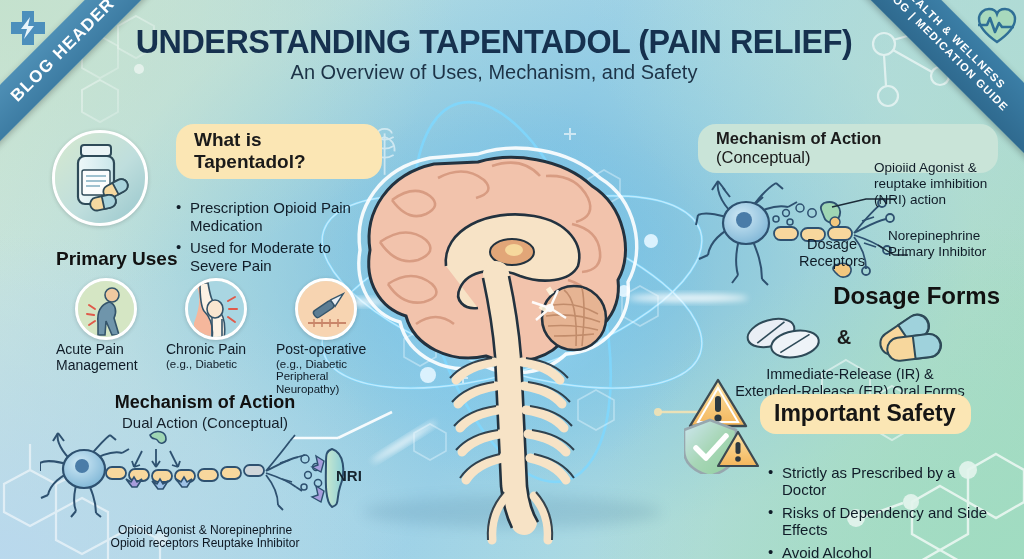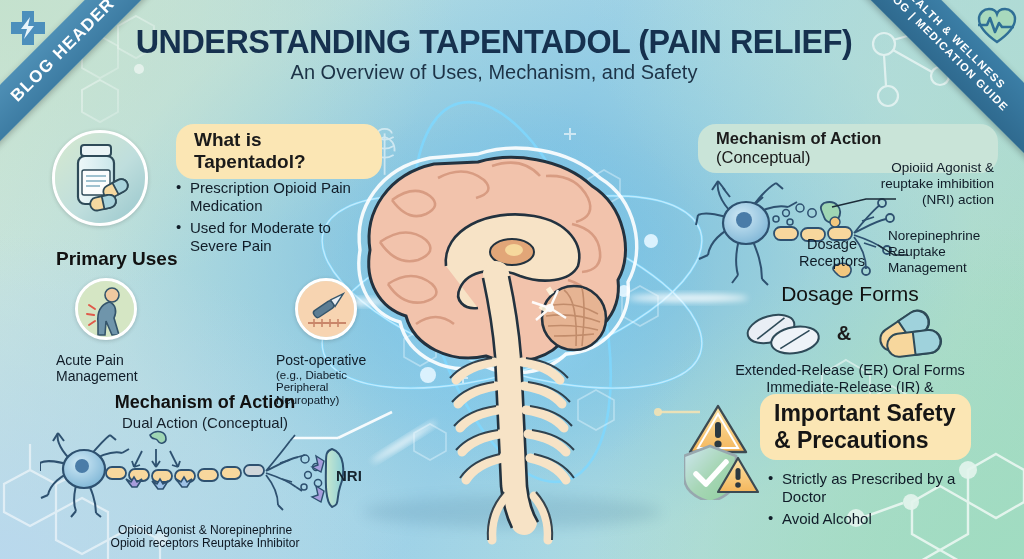--- a/index.html
+++ b/index.html
@@ -103,54 +103,54 @@
   .icon-circle {
     border-radius:50%;
     border: 3px solid #ffffff;
     box-shadow: 0 1px 4px rgba(0,0,0,0.18);
     overflow:hidden; flex:0 0 auto;
     background:#dbe9e0;
   }
   .what-icon { width:96px; height:96px; margin-top:8px; }
   .what-text { margin-left: 8px; padding-top:2px; }
   .what-head { font-size:19px; }
-  ul.bul { list-style:none; margin-top:0; }
+  ul.bul { list-style:none; margin-top:20px; }
   ul.bul li {
     position:relative; padding-left:14px;
     font-size:15px; color:#101c28; line-height:1.17;
     margin-bottom:5px;
   }
   ul.bul li::before {
     content:"•"; position:absolute; left:0; top:-1px; font-size:15px;
   }
 
   
   .card-uses { position:absolute; left:56px; top:248px; width:320px; text-align:left; }
   .uses-head { font-size:19px; font-weight:bold; color:#111; }
   .uses-row { display:flex; justify-content:space-between; margin-top:8px; }
   .use-item { width:100px; }
   .use-circ { width:62px; height:62px; margin:0 auto; }
-  .use-cap { font-size:14px; color:#101c28; line-height:1.13; margin-top:13px; }
+  .use-cap { font-size:14px; color:#101c28; line-height:1.13; margin-top:2px; }
   .use-sub { font-size:11.5px; line-height:1.1; display:block; }
 
   
   .card-moa-l { position:absolute; left:40px; top:392px; width:330px; text-align:center; }
   .moa-l-t1 { font-size:18px; font-weight:bold; color:#111; }
   .moa-l-t2 { font-size:15px; color:#15202b; margin-top:1px; }
   .moa-l-cap { font-size:12px; color:#0d1722; line-height:1.12; margin-top:15px; }
   .moa-l-cap .c2 { display:block; }
 
   
   .card-moa-r { position:absolute; right:26px; top:124px; width:300px; }
   .moa-r-head { font-size:16.5px; }
   .moa-r-head .light { font-weight:normal; }
 
   
   .card-dose { position:absolute; right:24px; top:282px; width:300px; text-align:center; }
-  .dose-head { font-size:21px; font-weight:normal; color:#111; }
+  .dose-head { font-size:24px; font-weight:bold; color:#111;text-align:right; }
   .dose-cap { font-size:14.5px; color:#101c28; line-height:1.2; margin-top:4px; }
 
   
   .card-safe { position:absolute; right:22px; top:394px; width:320px; }
   .safe-head-box {
     margin-left: 78px;
     padding: 6px 16px 7px 14px;
     border-radius: 16px;
     background: #fbe6b4;
     display:inline-block;
@@ -451,20 +451,38 @@
             <circle cx="34" cy="14" r="7" fill="#f0c9a0" stroke="#35556b" stroke-width="1.6"></circle>
             <path d="M31,21 C22,24 19,32 20,42 l0,12 l7,0 l1,-14 l6,14 l7,0 l-5,-17 c3,-6 2,-14 -5,-16 z" fill="#6f95ab" stroke="#35556b" stroke-width="1.6"></path>
             <g stroke="#e05a4a" stroke-width="2" stroke-linecap="round">
               <path d="M17,28 l-6,-4 M16,34 l-7,-1 M17,40 l-6,4"></path>
             </g>
           </svg>
         </div>
         <div class="use-cap">Acute Pain Management</div>
       </div>
 
+      <div class="use-item">
+        <div class="icon-circle use-circ">
+          <svg width="58" height="58" viewBox="0 0 58 58">
+            <rect width="58" height="58" fill="#a9d6e2"></rect>
+            <path d="M6,0 C14,12 12,26 6,42 l0,16 l16,0 C26,40 24,16 20,0 Z" fill="#f5b79c"></path>
+            <path d="M20,2 C22,14 24,22 30,28 C36,34 38,44 36,58 l-12,0 C26,44 22,36 16,30 C12,24 12,12 12,2 Z" fill="#fcf2e4" stroke="#35556b" stroke-width="1.6"></path>
+            <ellipse cx="27" cy="28" rx="8" ry="9" fill="#f9e6d0" stroke="#35556b" stroke-width="1.6"></ellipse>
+            <path d="M24,36 l0,22 M34,38 l0,20" stroke="#35556b" stroke-width="1.6" fill="none"></path>
+            <g stroke="#e05a4a" stroke-width="2" stroke-linecap="round">
+              <path d="M40,20 l7,-4 M41,28 l8,0 M40,36 l7,5"></path>
+            </g>
+          </svg>
+        </div>
+        <div class="use-cap">
+          <span>Chronic Pain</span>
+          <span class="use-sub">(e.g., Diabetic</span>
+        </div>
+      </div>
 
       <div class="use-item">
         <div class="icon-circle use-circ">
           <svg width="58" height="58" viewBox="0 0 58 58">
             <rect width="58" height="58" fill="#f7d4b1"></rect>
             <g transform="rotate(-34 29 26)">
               <rect x="14" y="22" width="22" height="8" rx="3" fill="#5d7d93" stroke="#35556b" stroke-width="1.4"></rect>
               <path d="M36,22 l14,2 l-14,6 z" fill="#e9eef2" stroke="#35556b" stroke-width="1.4"></path>
             </g>
             <path d="M10,42 h38" stroke="#c9866a" stroke-width="2" fill="none"></path>
@@ -613,26 +631,26 @@
         <circle cx="141" cy="47" r="5" fill="#f3c77f" stroke="#2e5170" stroke-width="1.4"></circle>
 
         <path d="M142,90 C150,86 158,90 157,96 C156,102 148,104 144,100 C140,96 136,93 142,90 Z" fill="#f3c77f" stroke="#2e5170" stroke-width="1.6"></path>
 
         <g stroke="#1b2b38" stroke-width="1.4" fill="none">
           <path d="M138,32 L172,24 L202,24"></path>
           <path d="M184,70 L200,80 L214,80"></path>
         </g>
       </svg>
     </div>
-    <div style="position:absolute;left:168px;top:36px;width:128px;font-size:13.5px;color:#101c28;line-height:1.2;text-align:right;">
+    <div style="position:absolute;left:176px;top:36px;width:128px;font-size:13.5px;color:#101c28;line-height:1.2;text-align:left;">
       <span>Opioiid Agonist &amp; reuptake imhibition (NRI) action</span>
     </div>
     <div style="position:absolute;left:190px;top:104px;width:120px;font-size:13.5px;color:#101c28;line-height:1.2;text-align:left;">
       <div>Norepinephrine</div>
-      <div>Reuptake Management</div>
+      <div>Primary Inhibitor</div>
     </div>
     <div style="position:absolute;left:84px;top:112px;width:100px;font-size:14.5px;color:#101c28;line-height:1.15;text-align:center;">
       <div>Dosage</div>
       <div>Receptors</div>
     </div>
   </div>
 
   <div class="card-dose">
     <div class="dose-head">Dosage Forms</div>
     <div style="display:flex;align-items:center;justify-content:center;gap:10px;margin-top:2px;">
@@ -648,29 +666,28 @@
           <rect x="16" y="12" width="54" height="23" rx="11.5" fill="#f7d79d" stroke="#2e4a58" stroke-width="2"></rect>
           <path d="M43,12 h15 a11.5,11.5 0 0 1 0,23 H43 z" fill="#9fd2dc" stroke="#2e4a58" stroke-width="2"></path>
         </g>
         <g transform="rotate(-7 52 34)">
           <rect x="26" y="24" width="54" height="23" rx="11.5" fill="#f7d79d" stroke="#2e4a58" stroke-width="2"></rect>
           <path d="M53,24 h15 a11.5,11.5 0 0 1 0,23 H53 z" fill="#9fd2dc" stroke="#2e4a58" stroke-width="2"></path>
         </g>
       </svg>
     </div>
     <div class="dose-cap">
+      <div>Immediate-Release (IR) &amp;</div>
       <div>Extended-Release (ER) Oral Forms</div>
-      <div>Immediate-Release (IR) &amp;</div>
     </div>
   </div>
 
   <div class="card-safe">
     <div class="safe-head-box">
       <div class="safe-head">Important Safety</div>
-      <div class="safe-head">&amp; Precautions</div>
     </div>
     <div class="safe-body">
       <div class="safe-shield">
         <svg width="78" height="96" viewBox="0 0 78 96" style="margin-top:-62px;">
           <defs>
             <linearGradient id="shieldG" x1="0" y1="0" x2="1" y2="1">
               <stop offset="0%" stop-color="#cfe7f2"></stop>
               <stop offset="50%" stop-color="#a7d6b6"></stop>
               <stop offset="100%" stop-color="#8fcf9e"></stop>
             </linearGradient>
@@ -694,18 +711,19 @@
 
           <g transform="translate(34,52)">
             <path d="M20,2 L40,36 H0 Z" fill="url(#warnG)" stroke="#3c4a52" stroke-width="2.2" stroke-linejoin="round"></path>
             <rect x="17.5" y="12" width="5" height="12" rx="2.5" fill="#2b3840"></rect>
             <circle cx="20" cy="29" r="2.8" fill="#2b3840"></circle>
           </g>
         </svg>
       </div>
       <ul class="bul safe-list">
         <li>Strictly as Prescribed by a Doctor</li>
+        <li>Risks of Dependency and Side Effects</li>
         <li>Avoid Alcohol</li>
       </ul>
     </div>
   </div>
 
 </div>
 
 </body></html>

